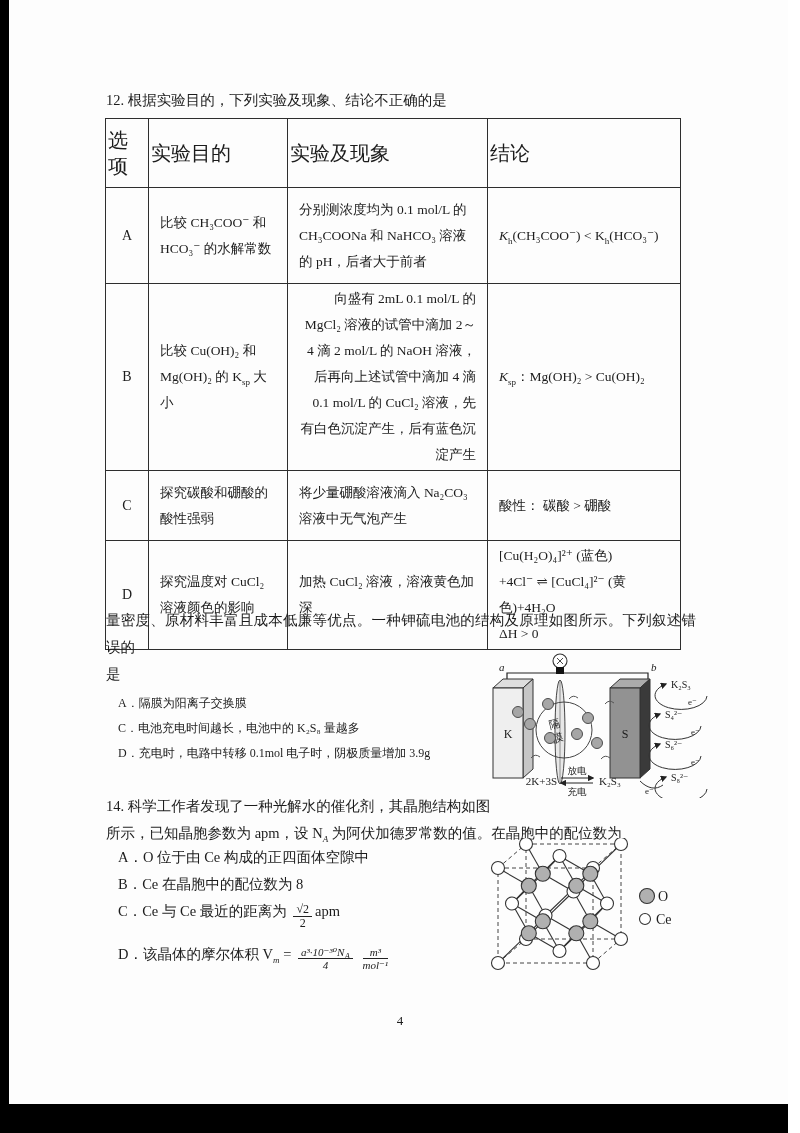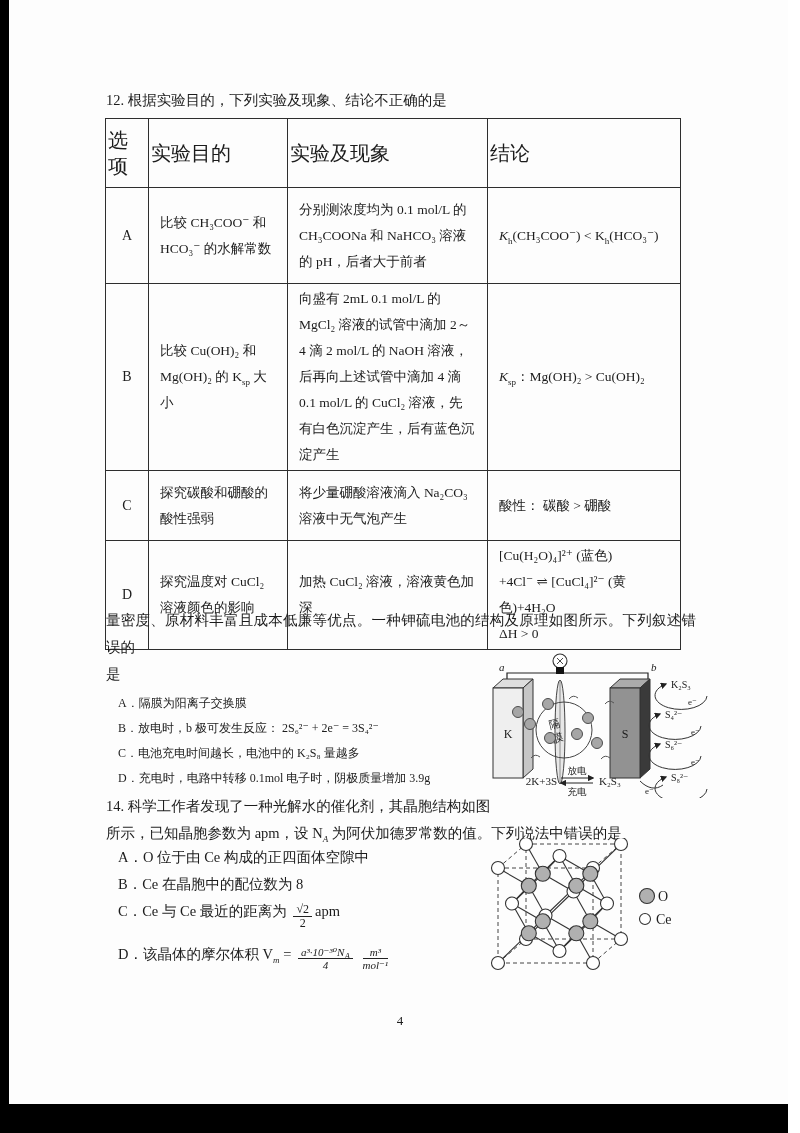--- a/index.html
+++ b/index.html
@@ -10,21 +10,21 @@
   .strip-bottom{left:0;top:1104px;width:800px;height:29px;}
 
   .stemline{font-size:14.5px;line-height:27px;white-space:nowrap;}
   .just{white-space:normal;text-align:justify;}
 
   
   table.qtable{position:absolute;left:105px;top:118px;border-collapse:collapse;table-layout:fixed;}
   table.qtable td{border:1.5px solid #2e2e2e;vertical-align:middle;font-size:13.5px;line-height:26px;padding:2px 11px;}
   table.qtable td.c{text-align:center;padding:2px 2px;font-size:14px;}
   table.qtable tr.hrow td{text-align:left;font-size:20px;padding:8px 2px;}
-  td.tight{line-height:23.5px;}
+  td.tight{line-height:23.5px;text-align:right;}
   td.concl{line-height:30px;}
   sub{font-size:9px;line-height:0;}
   sub.it{font-style:italic;}
   .ki{font-style:italic;}
 
   
   .abs{position:absolute;}
   .opt{font-size:12px;line-height:25px;white-space:nowrap;}
   .opt14{font-size:14.5px;white-space:nowrap;}
 
@@ -91,21 +91,20 @@
   </tbody>
     </table>
 
   <div class="abs" style="left:106px;top:607px;width:590px;">
     <div class="stemline just">量密度、原材料丰富且成本低廉等优点。一种钾硫电池的结构及原理如图所示。下列叙述错误的</div>
     <div class="stemline">是</div>
   </div>
 
   <div class="abs" style="left:118px;top:691px;">
     <div class="opt">A．隔膜为阳离子交换膜</div>
-    <div class="opt">B．放电时，b 极可发生反应： 2S₆²⁻ + 2e⁻ = 3S₄²⁻</div>
     <div class="opt">C．电池充电时间越长，电池中的 K₂S₈ 量越多</div>
     <div class="opt">D．充电时，电路中转移 0.1mol 电子时，阴极质量增加 3.9g</div>
   </div>
 
   <svg class="abs" style="left:485px;top:648px;" width="230" height="150" viewBox="0 0 230 150">
     <defs>
       <marker id="ar" viewBox="0 0 10 10" refX="8" refY="5" markerWidth="6.5" markerHeight="6.5" orient="auto-start-reverse">
         <path d="M0,0 L10,5 L0,10 z" fill="#222"></path>
       </marker>
     </defs>
@@ -183,21 +182,21 @@
       <text x="180" y="100" font-size="10">S₆²⁻</text>
       <text x="186" y="133" font-size="10">S₈²⁻</text>
       <text x="203" y="57" font-size="9">e⁻</text>
       <text x="206" y="87" font-size="9">e⁻</text>
       <text x="206" y="117" font-size="9">e⁻</text>
       <text x="160" y="146" font-size="9">e⁻</text>
     </g>
   </svg>
 
   <div class="abs stemline" style="left:106px;top:793px;width:480px;">14. 科学工作者发现了一种光解水的催化剂，其晶胞结构如图</div>
-  <div class="abs stemline" style="left:106px;top:820px;width:592px;"><span>所示，已知晶胞参数为 apm，设 N</span><sub class="it">A</sub><span> 为阿伏加德罗常数的值。下列说法中错误的是</span></div>
+  <div class="abs stemline" style="left:106px;top:820px;width:592px;"><span>所示，已知晶胞参数为 apm，设 N</span><sub class="it">A</sub><span> 为阿伏加德罗常数的值。在晶胞中的配位数为</span></div>
 
   <div class="abs" style="left:118px;top:848px;">
     <div class="opt14" style="margin-bottom:8px;">A．O 位于由 Ce 构成的正四面体空隙中</div>
     <div class="opt14" style="margin-bottom:8px;">B．Ce 在晶胞中的配位数为 8</div>
     <div class="opt14" style="margin-bottom:9px;height:34px;">
       <span>C．Ce 与 Ce 最近的距离为</span>
       <span class="frac"><span class="num">√2</span><span class="den">2</span></span><span>apm</span>
     </div>
     <div class="opt14" style="height:34px;">
       <span>D．该晶体的摩尔体积 V</span><sub class="it">m</sub><span> =</span>

